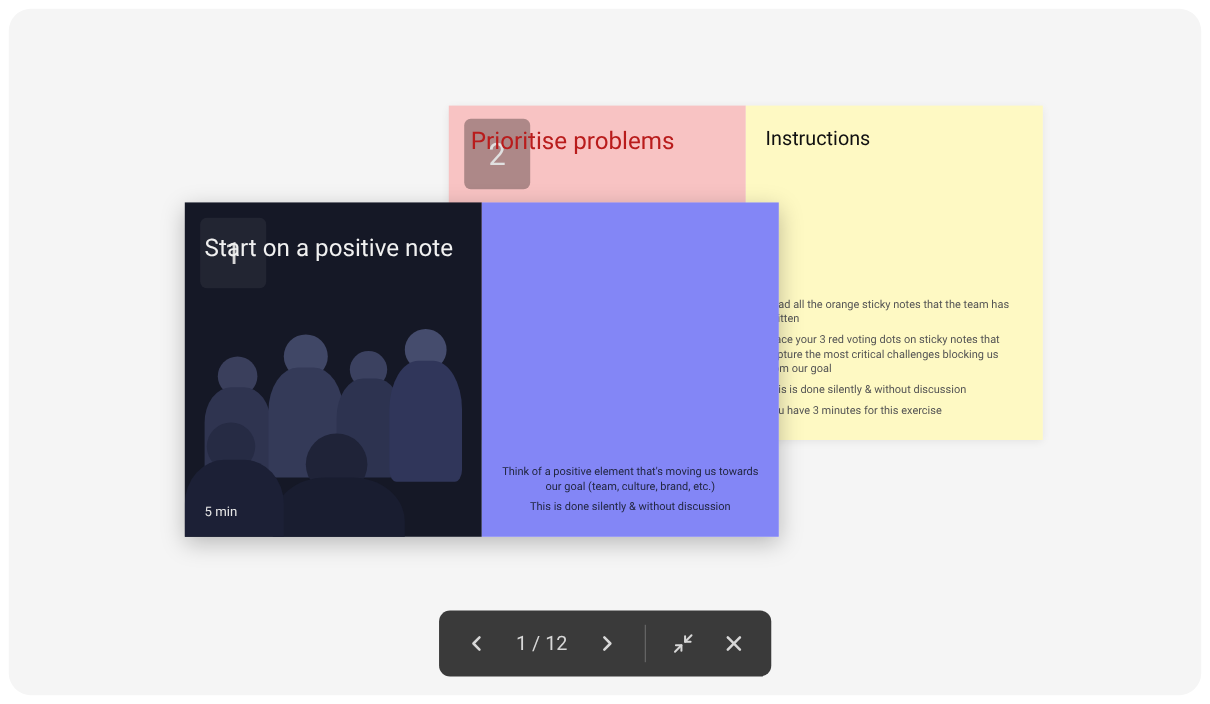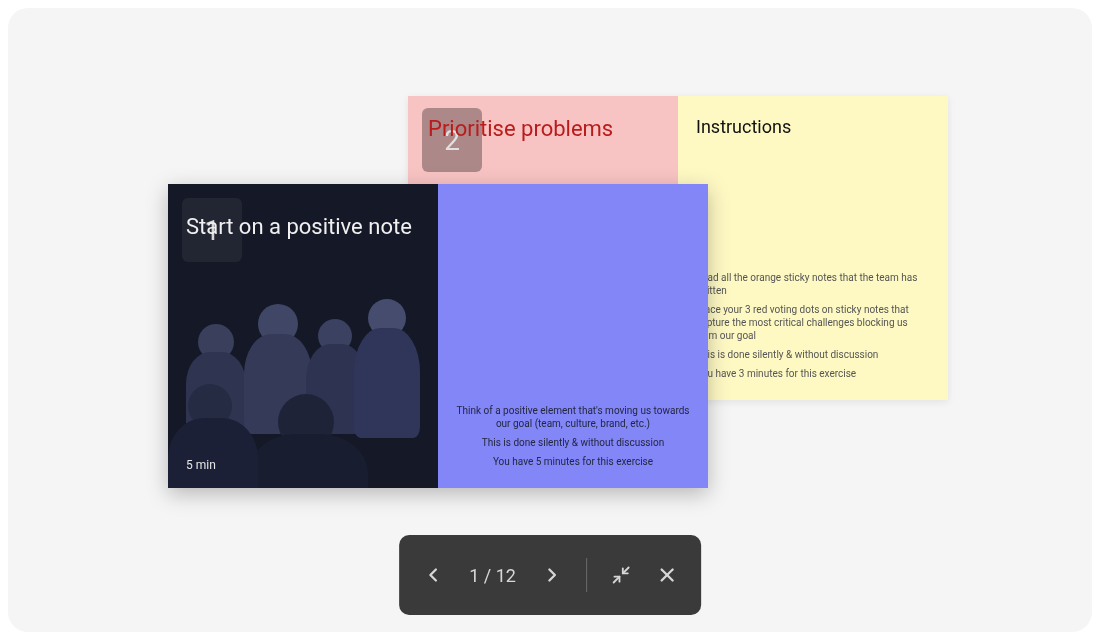--- a/index.html
+++ b/index.html
@@ -171,21 +171,21 @@
       border-radius: 40% 40% 10% 10%;
       background: #232840;
     }
 
     
     .toolbar {
       position: absolute;
       bottom: 17px;
       left: 50%;
       transform: translateX(-50%);
-      height: 80px;
+      height: 60px;
       background: #3a3a3a;
       border-radius: 10px;
       display: flex;
       align-items: center;
       padding: 0 14px;
       gap: 6px;
     }
     .tool-btn {
       width: 40px;
       height: 40px;
@@ -248,21 +248,20 @@
         <div class="body" style="left:0px; top:234px; width:90px; height:100px; background:#1c2036;"></div>
       </div>
       <div class="badge">1</div>
       <div class="title">Start on a positive note</div>
       <div class="time">5 min</div>
     </div>
     <div class="right">
       <ul>
         <li>Think of a positive element that's moving us towards our goal (team, culture, brand, etc.)</li>
         <li>This is done silently &amp; without discussion</li>
-        <li>You have 5 minutes for this exercise</li>
       </ul>
     </div>
   </div>
 
   <div class="toolbar">
     <div class="tool-btn">
       <svg width="22" height="22" viewBox="0 0 24 24" fill="none" stroke="currentColor" stroke-width="2.5" stroke-linecap="round" stroke-linejoin="round">
           <polyline points="15 18 9 12 15 6"></polyline>
         </svg>
     </div>

